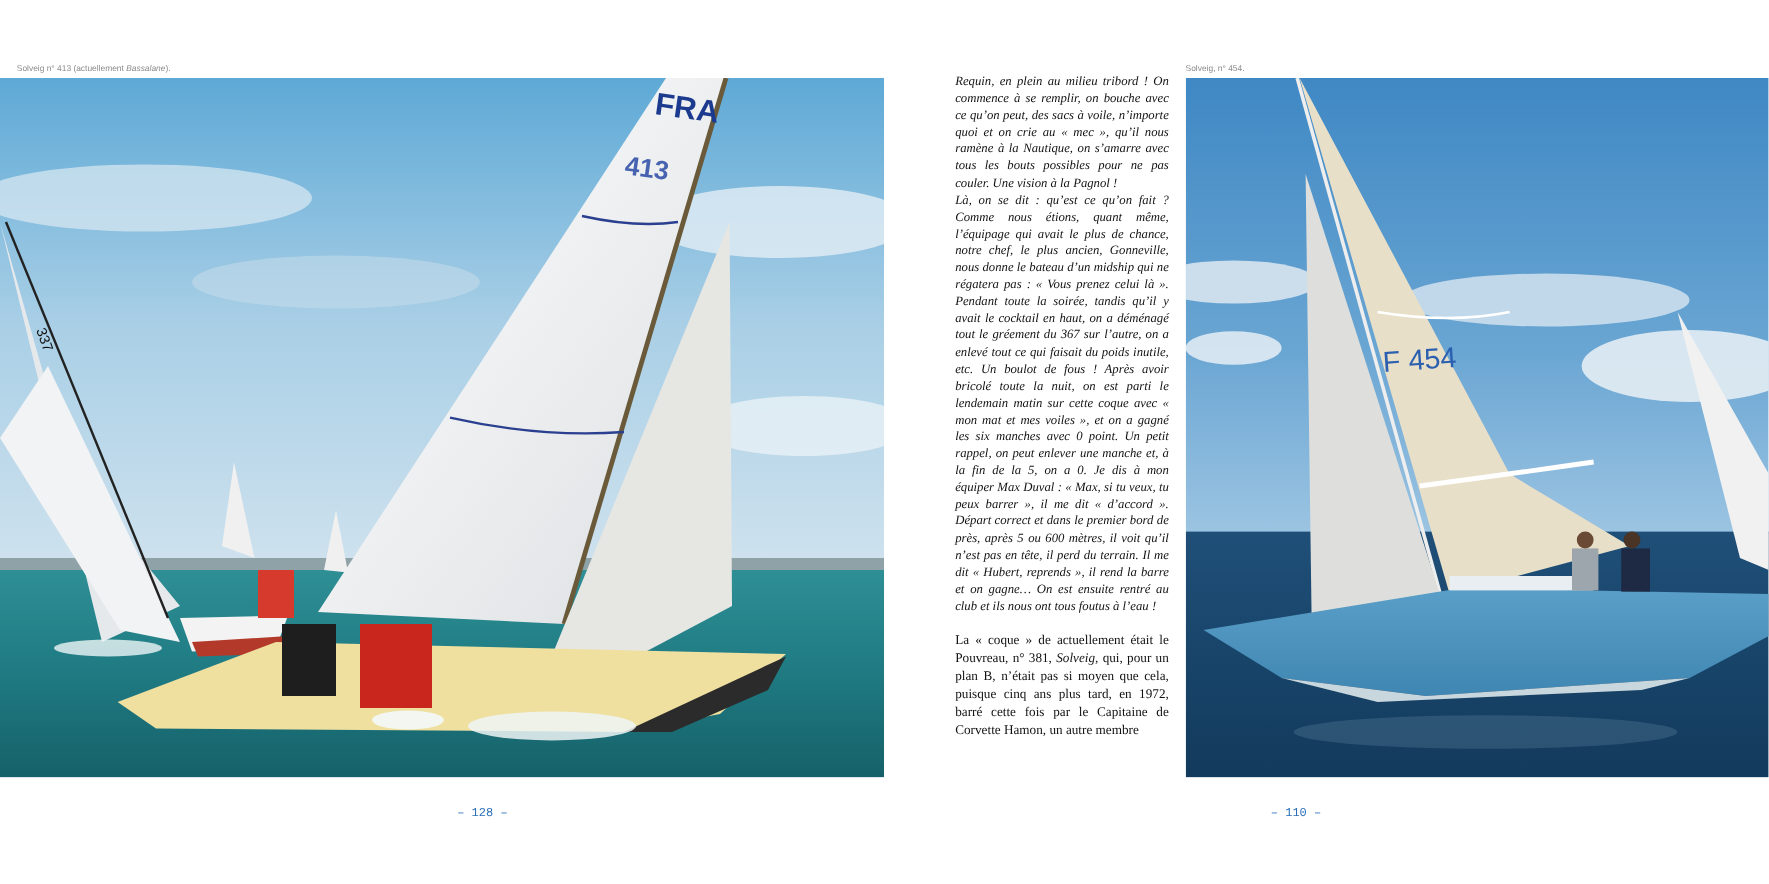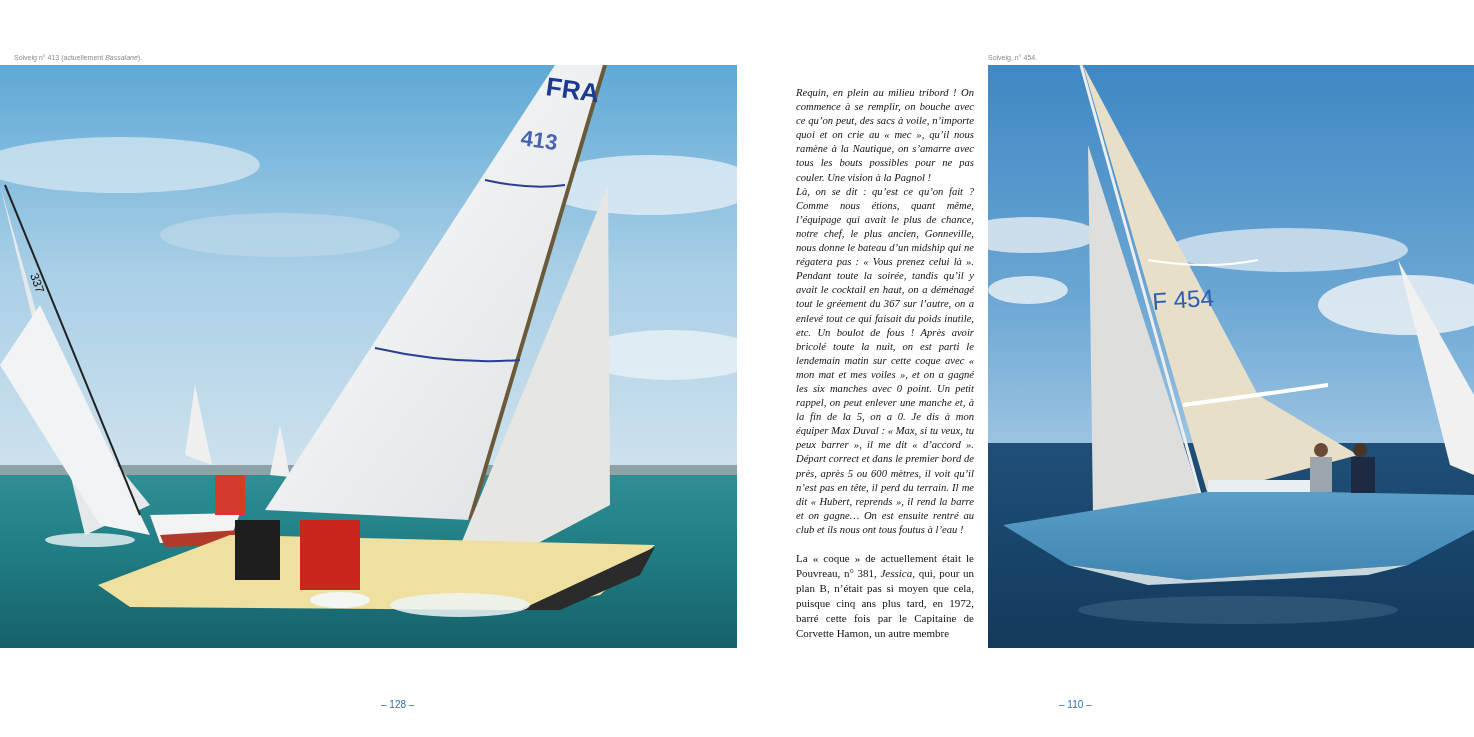--- a/index.html
+++ b/index.html
@@ -4,22 +4,22 @@
 <style>
   html, body { margin:0; padding:0; background:#ffffff; }
   body { width:1474px; height:737px; position:relative; overflow:hidden; font-family:"Liberation Serif", serif; }
   .page { position:absolute; top:0; height:737px; background:#fff; }
   .page.left { left:0; width:737px; }
   .page.right { left:737px; width:737px; }
   .caption { position:absolute; top:54px; font-family:"Liberation Sans", sans-serif; font-size:7px; color:#8a8a8a; letter-spacing:0; white-space:nowrap; }
   .caption em { font-style:italic; }
   .photo { position:absolute; overflow:hidden; }
   .photo svg { display:block; }
-  .folio { position:absolute; top:699px; font-family:Liberation Sans, sans-serif; font-size:10px; color:#2a6fb5; white-space:nowrap; }
-  .textcol { position:absolute; left:796px; top:62px; width:178px; color:#111;margin-top:24px; }
+  .folio { position:absolute; top:673px; font-family:Liberation Mono, monospace; font-size:10px; color:#2a6fb5; white-space:nowrap; }
+  .textcol { position:absolute; left:796px; top:62px; width:178px; color:#111; }
   .textcol p { margin:0; font-size:10.6px; line-height:14.1px; text-align:justify; }
   .textcol p.italic { font-style:italic; }
   .textcol p.roman { font-style:normal; margin-top:14px; font-size:11px; line-height:15px; }
 </style>
 </head>
 <body>
 
 <div class="page left">
   <div class="caption" style="left:14px;">
     <span>Solveig n° 413 (actuellement </span><em>Bassalane</em><span>).</span>
@@ -134,17 +134,17 @@
       <rect x="363" y="392" width="24" height="36" fill="#1e2a44"></rect>
       <circle cx="372" cy="385" r="7" fill="#4a3426"></circle>
 
       <ellipse cx="250" cy="545" rx="160" ry="14" fill="#5a7f9c" opacity="0.35"></ellipse>
     </svg>
   </div>
 
   <div class="textcol" style="left:59px;">
     <p class="italic">Requin, en plein au milieu tribord ! On commence à se remplir, on bouche avec ce qu’on peut, des sacs à voile, n’importe quoi et on crie au « mec », qu’il nous ramène à la Nautique, on s’amarre avec tous les bouts possibles pour ne pas couler. Une vision à la Pagnol !</p>
     <p class="italic">Là, on se dit : qu’est ce qu’on fait ? Comme nous étions, quant même, l’équipage qui avait le plus de chance, notre chef, le plus ancien, Gonneville, nous donne le bateau d’un midship qui ne régatera pas : « Vous prenez celui là ». Pendant toute la soirée, tandis qu’il y avait le cocktail en haut, on a déménagé tout le gréement du 367 sur l’autre, on a enlevé tout ce qui faisait du poids inutile, etc. Un boulot de fous ! Après avoir bricolé toute la nuit, on est parti le lendemain matin sur cette coque avec « mon mat et mes voiles », et on a gagné les six manches avec 0 point. Un petit rappel, on peut enlever une manche et, à la fin de la 5, on a 0. Je dis à mon équiper Max Duval : « Max, si tu veux, tu peux barrer », il me dit « d’accord ». Départ correct et dans le premier bord de près, après 5 ou 600 mètres, il voit qu’il n’est pas en tête, il perd du terrain. Il me dit « Hubert, reprends », il rend la barre et on gagne… On est ensuite rentré au club et ils nous ont tous foutus à l’eau !</p>
-    <p class="roman"><span>La « coque » de actuellement était le Pouvreau, n° 381, </span><em>Jessica</em><span>, qui, pour un plan B, n’était pas si moyen que cela, puisque cinq ans plus tard, en 1972, barré cette fois par le Capitaine de Corvette Hamon, un autre membre</span></p>
+    <p class="roman"><span>La « coque » de actuellement était le Pouvreau, n° 381, </span><em>Solveig</em><span>, qui, pour un plan B, n’était pas si moyen que cela, puisque cinq ans plus tard, en 1972, barré cette fois par le Capitaine de Corvette Hamon, un autre membre</span></p>
   </div>
 
   <div class="folio" style="left:322px;">– 110 –</div>
 </div>
 
 </body></html>

